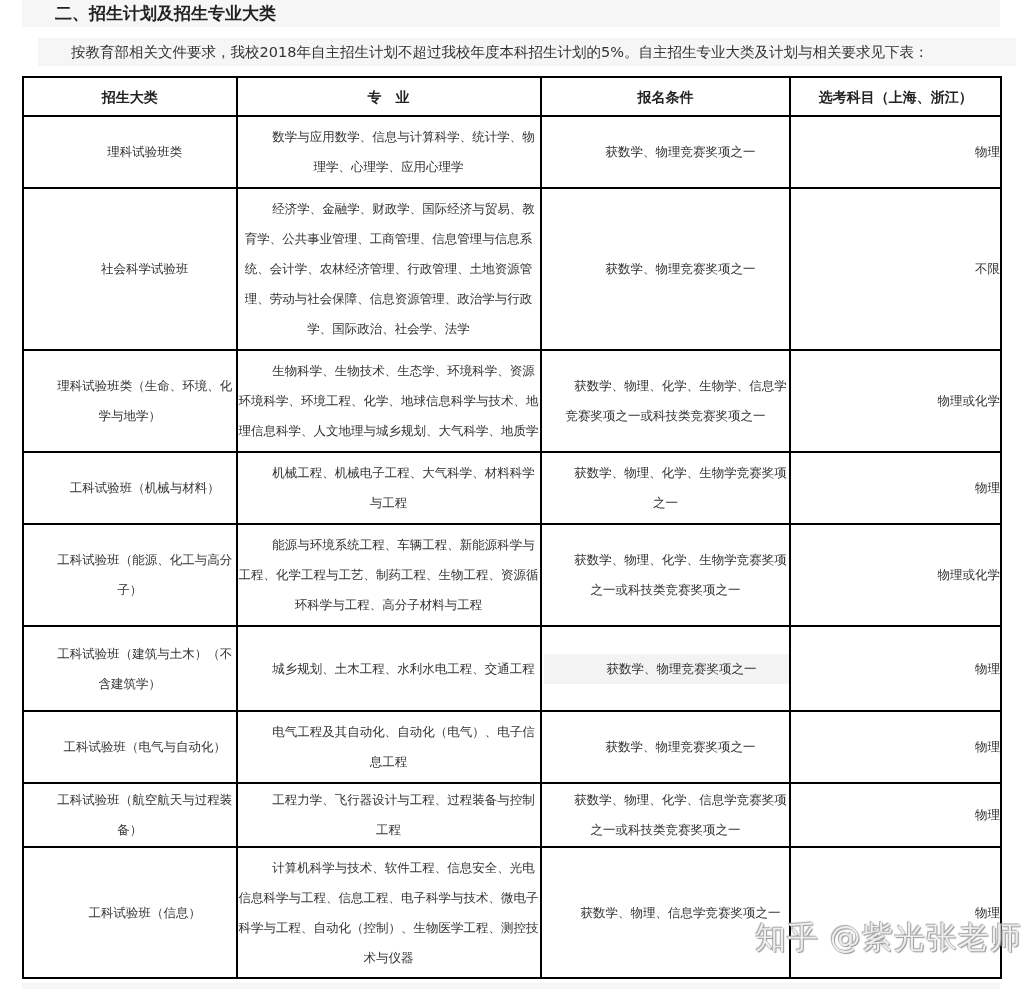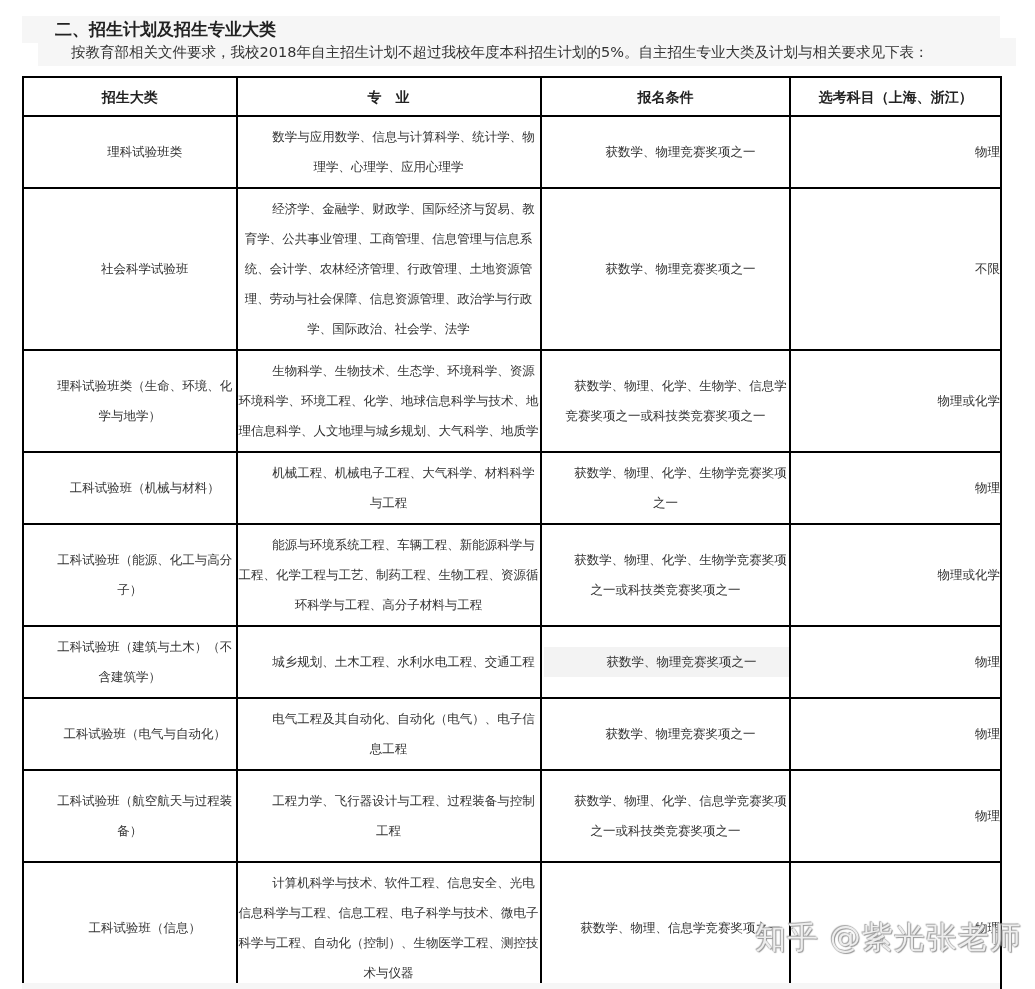--- a/index.html
+++ b/index.html
@@ -11,21 +11,21 @@
       width: 1035px;
       height: 989px;
       position: relative;
       overflow: hidden;
       font-family: "DejaVu Sans", "Liberation Sans", sans-serif;
       color: #333333;
     }
     .section-heading {
       position: absolute;
       left: 22px;
-      top: 16px;
+      top: 0;
       width: 978px;
       height: 27px;
       background: #f6f6f6;
       font-size: 17px;
       font-weight: bold;
       color: #222222;
       line-height: 27px;
       padding-left: 33px;
       box-sizing: border-box;
     }
@@ -147,35 +147,35 @@
       <td class="major">机械工程、机械电子工程、大气科学、材料科学与工程</td>
       <td class="req">获数学、物理、化学、生物学竞赛奖项之一</td>
       <td class="sub">物理</td>
     </tr>
     <tr style="height:102px">
       <td class="cat">工科试验班（能源、化工与高分子）</td>
       <td class="major">能源与环境系统工程、车辆工程、新能源科学与工程、化学工程与工艺、制药工程、生物工程、资源循环科学与工程、高分子材料与工程</td>
       <td class="req">获数学、物理、化学、生物学竞赛奖项之一或科技类竞赛奖项之一</td>
       <td class="sub">物理或化学</td>
     </tr>
-    <tr style="height:72px">
+    <tr style="height:85px">
       <td class="cat">工科试验班（建筑与土木）（不含建筑学）</td>
       <td class="major">城乡规划、土木工程、水利水电工程、交通工程</td>
       <td class="req">
           <span class="hl">获数学、物理竞赛奖项之一</span>
         </td>
       <td class="sub">物理</td>
     </tr>
     <tr style="height:72px">
       <td class="cat">工科试验班（电气与自动化）</td>
       <td class="major">电气工程及其自动化、自动化（电气）、电子信息工程</td>
       <td class="req">获数学、物理竞赛奖项之一</td>
       <td class="sub">物理</td>
     </tr>
-    <tr style="height:92px">
+    <tr style="height:64px">
       <td class="cat">工科试验班（航空航天与过程装备）</td>
       <td class="major">工程力学、飞行器设计与工程、过程装备与控制工程</td>
       <td class="req">获数学、物理、化学、信息学竞赛奖项之一或科技类竞赛奖项之一</td>
       <td class="sub">物理</td>
     </tr>
     <tr style="height:131px">
       <td class="cat">工科试验班（信息）</td>
       <td class="major">计算机科学与技术、软件工程、信息安全、光电信息科学与工程、信息工程、电子科学与技术、微电子科学与工程、自动化（控制）、生物医学工程、测控技术与仪器</td>
       <td class="req">获数学、物理、信息学竞赛奖项之一</td>
       <td class="sub">物理</td>

